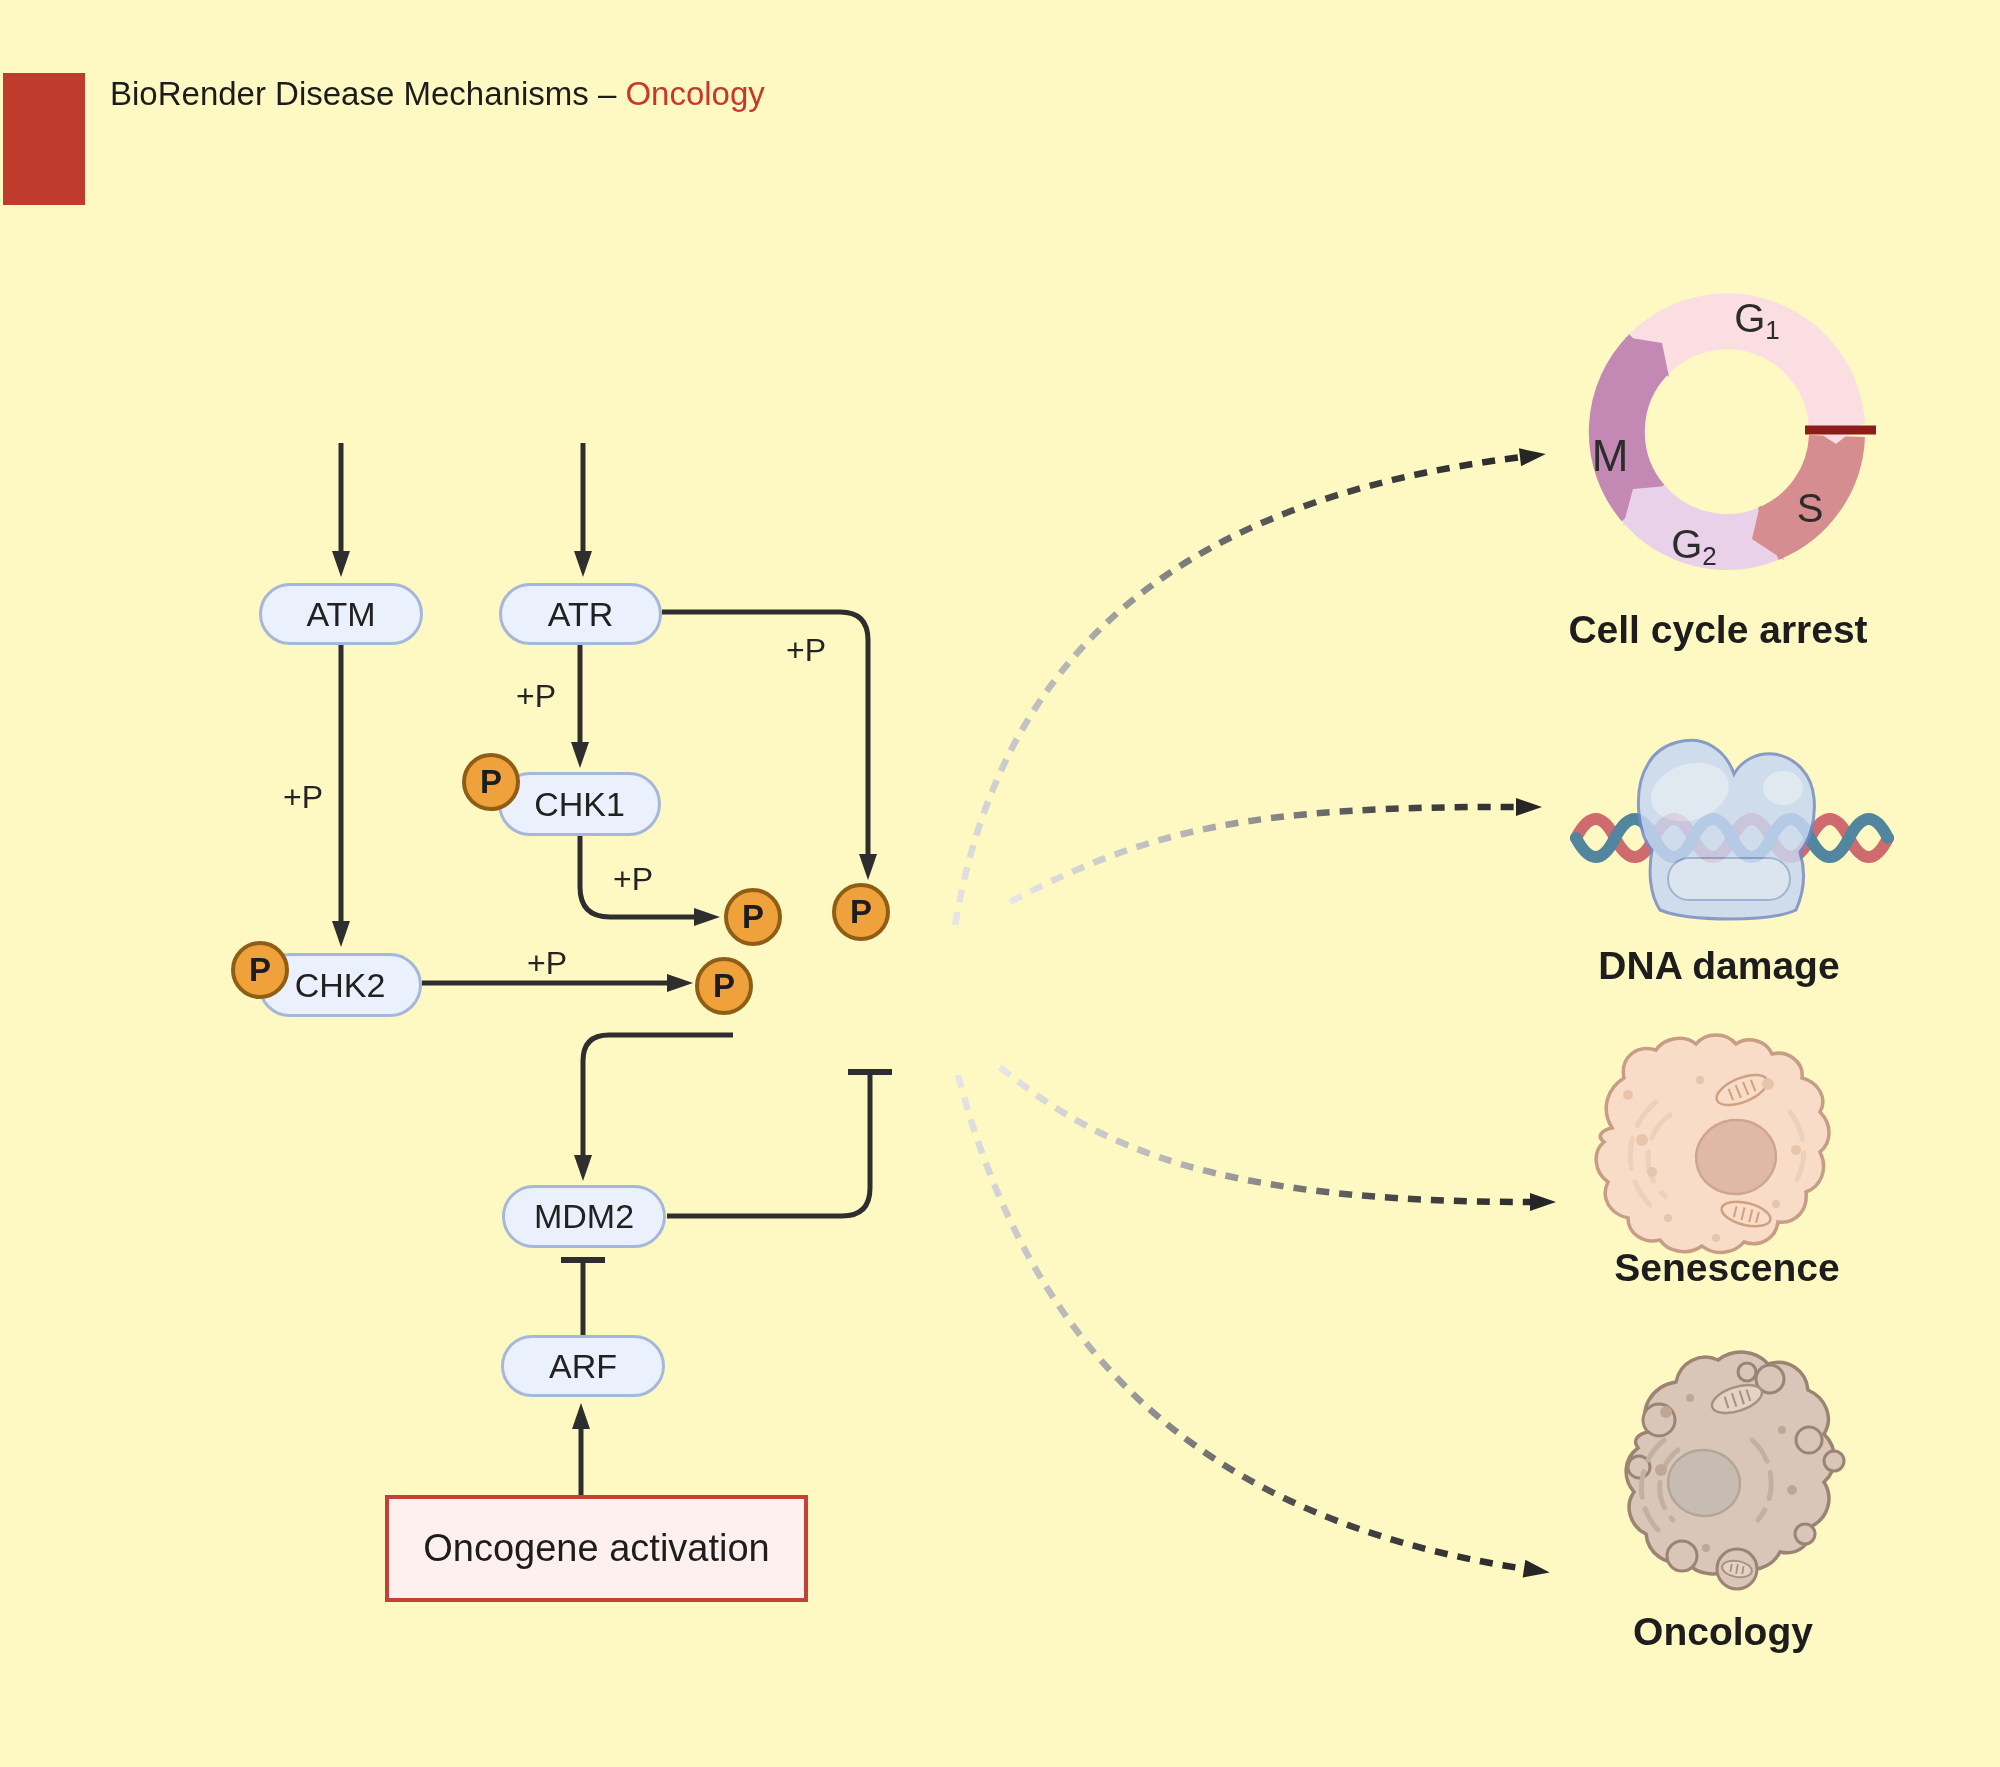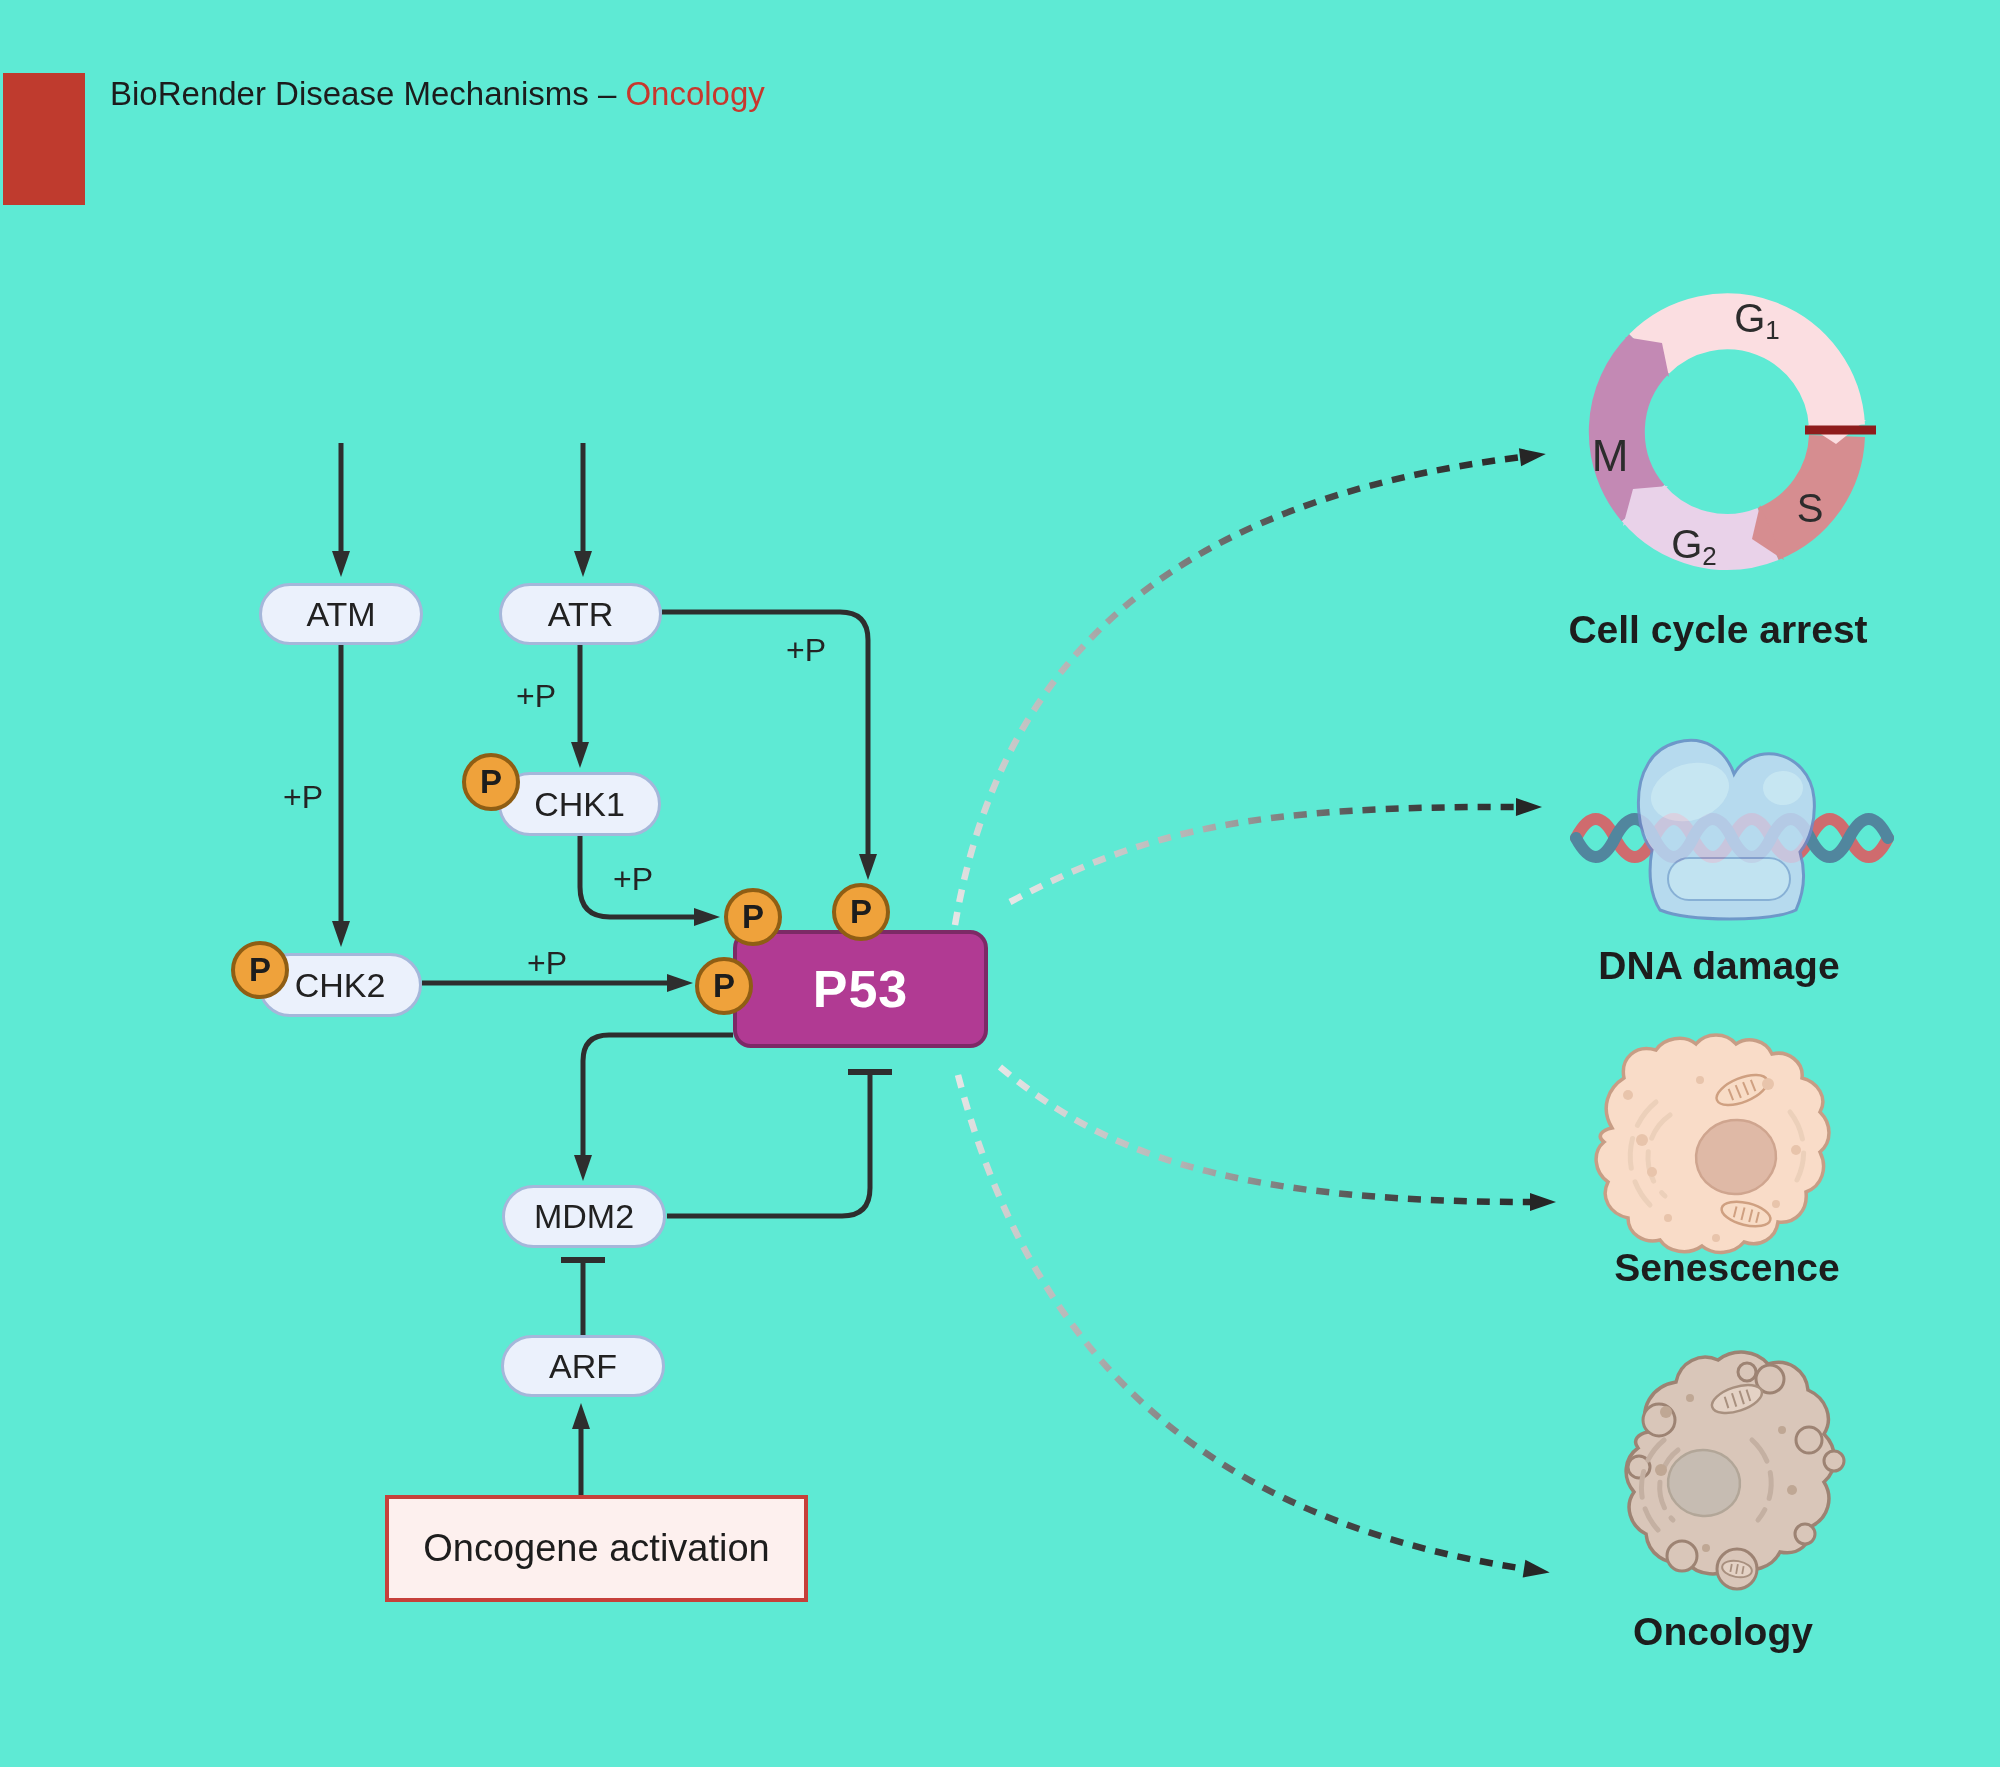--- a/index.html
+++ b/index.html
@@ -1,17 +1,17 @@
 <!DOCTYPE html>
 <html><head>
 <meta charset="utf-8">
 <style>
   html,body{margin:0;padding:0;background:#ffffff;}
   #canvas{
-    position:relative;width:2000px;height:1767px;background:#5eead4;overflow:hidden;
+    position:relative;width:2000px;height:1767px;background:#fef9c3;overflow:hidden;
     font-family:"Liberation Sans",sans-serif;color:#1d1d1d;
   }
   .abs{position:absolute;}
   .ctr{display:flex;align-items:center;justify-content:center;text-align:center;box-sizing:border-box;}
   
   #brand-square{left:3px;top:73px;width:82px;height:132px;background:#bf3b2e;}
   #brand-line{left:110px;top:74px;font-size:33px;line-height:40px;color:#1c1c1c;white-space:nowrap;}
   #brand-line .hl{color:#c8372d;}
   #page-title{left:107px;top:122px;font-size:60px;line-height:70px;font-weight:700;color:#111;white-space:nowrap;letter-spacing:-0.5px;}
   
@@ -220,21 +220,20 @@
 
   <div class="abs ctr redbox node" style="left:385px;top:1495px;width:423px;height:107px;font-size:38px;">Oncogene activation</div>
 
   <div class="abs ctr pill node" style="left:259px;top:583px;width:164px;height:62px;">ATM</div>
   <div class="abs ctr pill node" style="left:499px;top:583px;width:163px;height:62px;">ATR</div>
   <div class="abs ctr pill node" style="left:498px;top:772px;width:163px;height:64px;">CHK1</div>
   <div class="abs ctr pill node" style="left:258px;top:953px;width:164px;height:64px;">CHK2</div>
   <div class="abs ctr pill node" style="left:502px;top:1185px;width:164px;height:63px;">MDM2</div>
   <div class="abs ctr pill node" style="left:501px;top:1335px;width:164px;height:62px;">ARF</div>
 
-  <div id="node-p53" class="abs ctr node">P53</div>
 
   <div class="abs pbadge" style="left:491px;top:782px;">P</div>
   <div class="abs pbadge" style="left:260px;top:970px;">P</div>
   <div class="abs pbadge" style="left:753px;top:917px;">P</div>
   <div class="abs pbadge" style="left:861px;top:912px;">P</div>
   <div class="abs pbadge" style="left:724px;top:986px;">P</div>
 
   <div class="abs plab" style="left:303px;top:797px;">+P</div>
   <div class="abs plab" style="left:536px;top:696px;">+P</div>
   <div class="abs plab" style="left:806px;top:650px;">+P</div>

